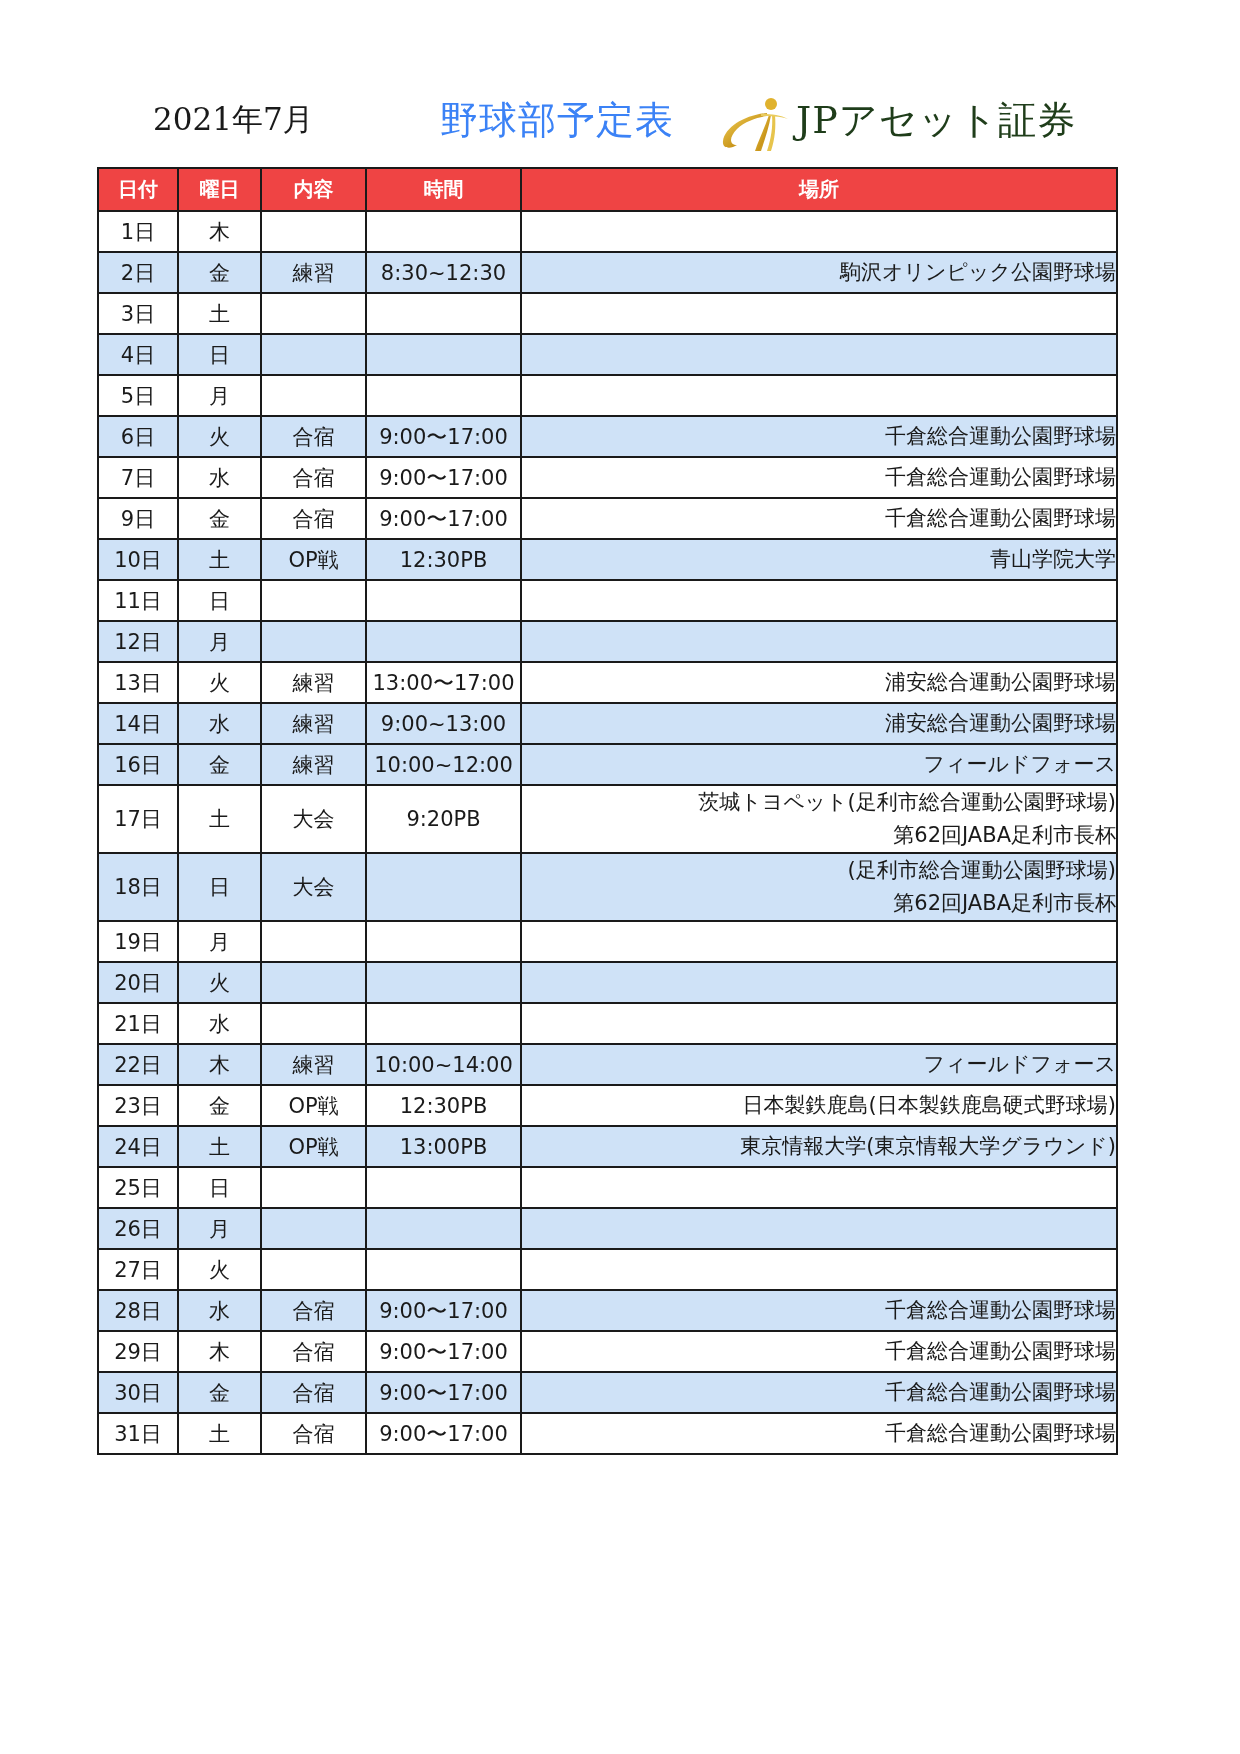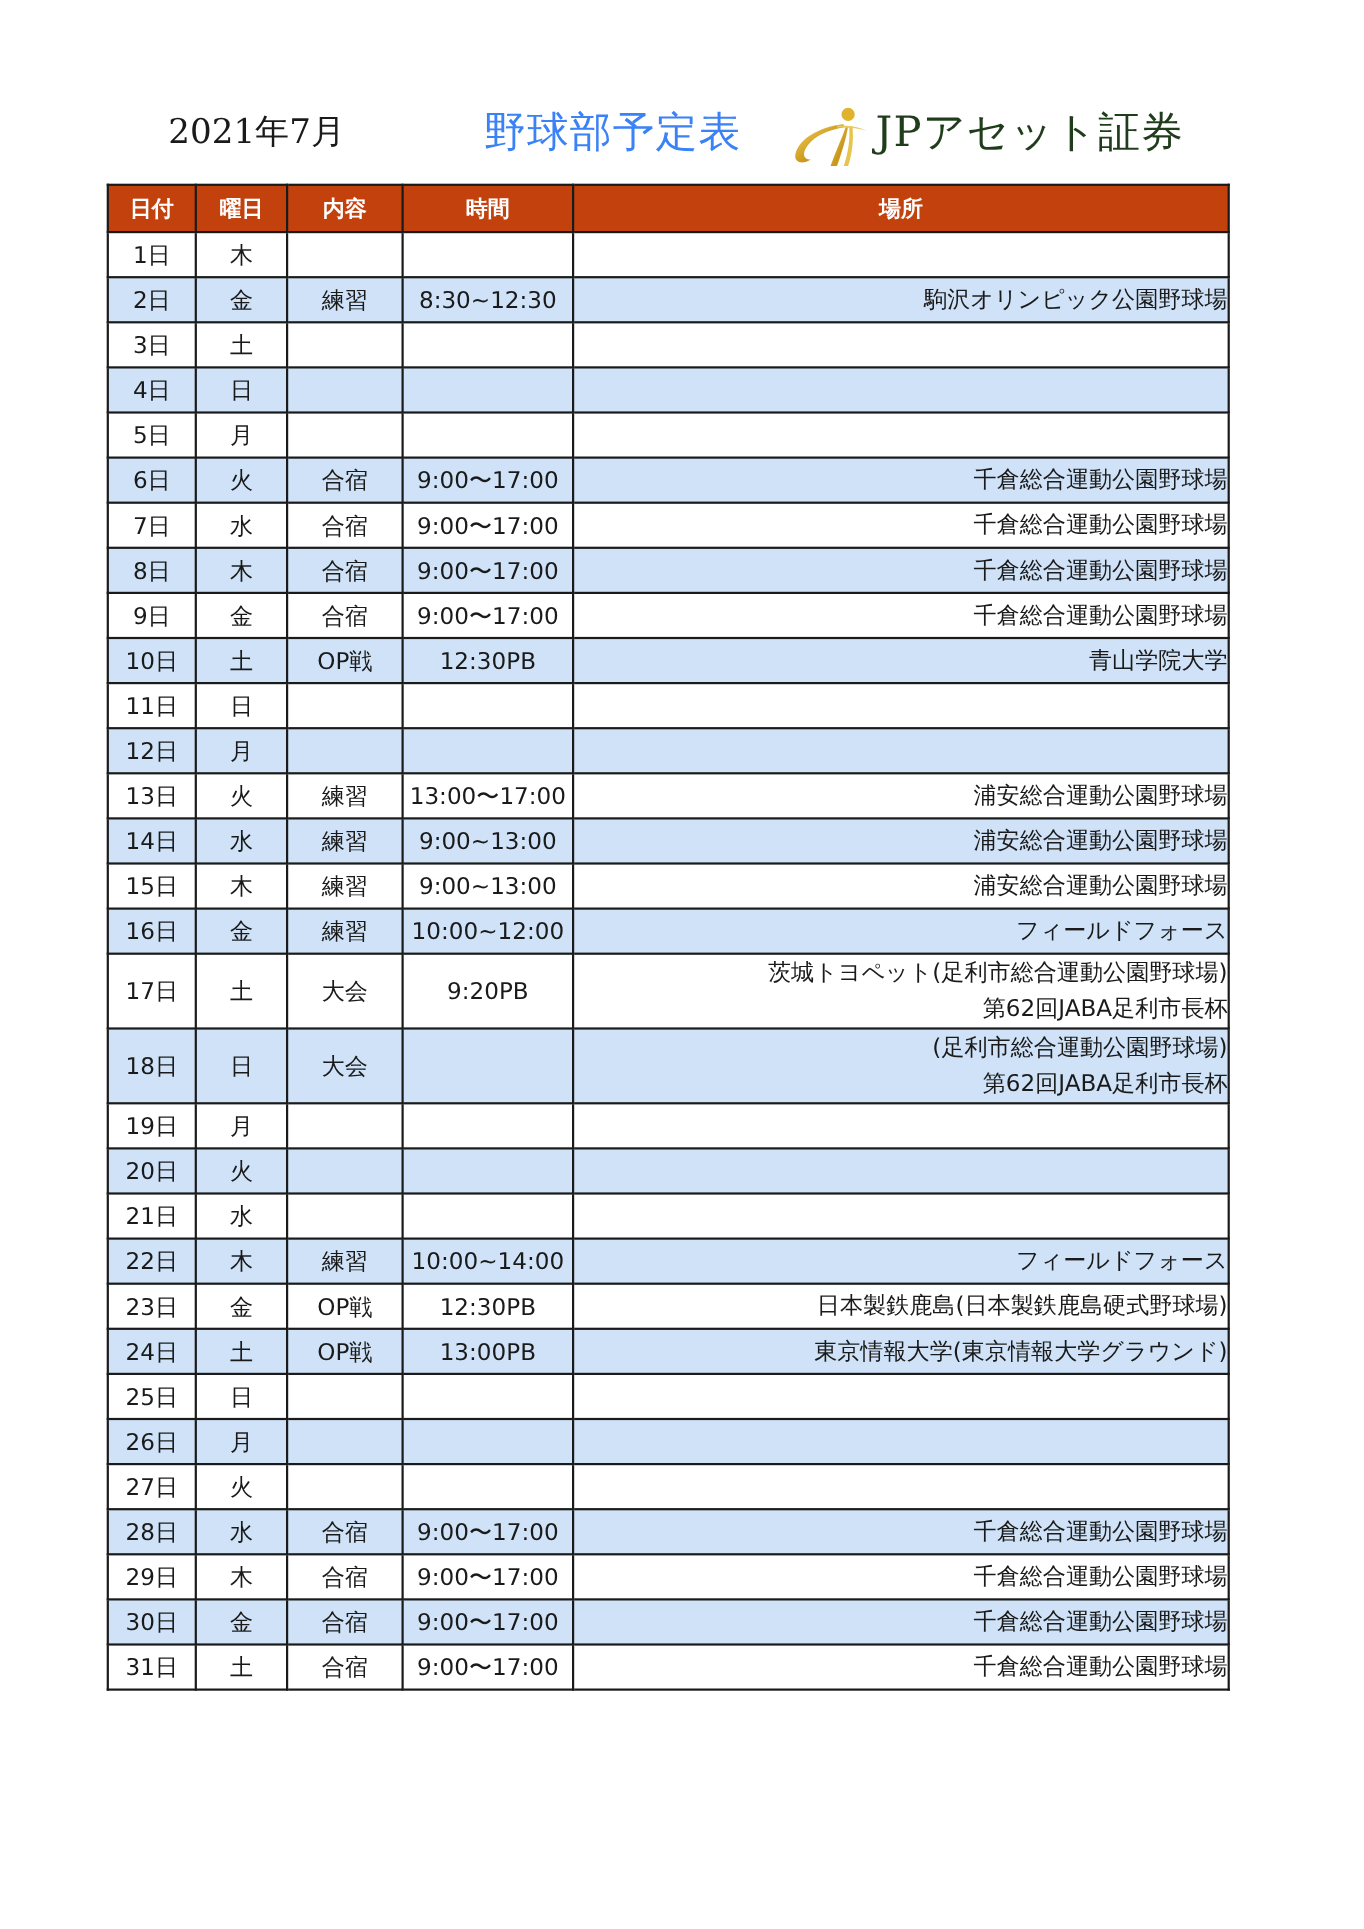--- a/index.html
+++ b/index.html
@@ -20,21 +20,21 @@
   .company {
     position: absolute; left: 796px; top: 0px; font-family: "DejaVu Serif", "Liberation Serif", serif;
     font-size: 38px; color: #1f3d1a; letter-spacing: 1px;
   }
   table.schedule {
     position: absolute; left: 97px; top: 167px; width: 1019px;
     border-collapse: collapse; table-layout: fixed;
     border: 2px solid #1a1a1a;
   }
   table.schedule th {
-    background: #c2410c; color: #ffffff; font-weight: bold; font-size: 20px;
+    background: #ef4444; color: #ffffff; font-weight: bold; font-size: 20px;
     height: 41px; border: 2px solid #1a1a1a; border-top: 2px solid #1a1a1a;
     text-align: center; padding: 0;
   }
   table.schedule td {
     border: 2px solid #1a1a1a; height: 39px; font-size: 21px; padding: 0;
     text-align: center; vertical-align: middle; color: #1a1a1a;
   }
   table.schedule td.place { text-align: right; padding-left: 5px; white-space: nowrap; }
   table.schedule tr.tall td { height: 66px; }
   table.schedule td.place .line { display: block; line-height: 33px; }
@@ -141,29 +141,20 @@
       </tr>
       <tr>
         <td>7日</td>
         <td>水</td>
         <td>合宿</td>
         <td>9:00〜17:00</td>
         <td class="place">
           <span class="line">千倉総合運動公園野球場</span>
         </td>
       </tr>
-      <tr class="shade">
-        <td>8日</td>
-        <td>木</td>
-        <td>合宿</td>
-        <td>9:00〜17:00</td>
-        <td class="place">
-          <span class="line">千倉総合運動公園野球場</span>
-        </td>
-      </tr>
       <tr>
         <td>9日</td>
         <td>金</td>
         <td>合宿</td>
         <td>9:00〜17:00</td>
         <td class="place">
           <span class="line">千倉総合運動公園野球場</span>
         </td>
       </tr>
       <tr class="shade">
@@ -198,29 +189,20 @@
         <td>火</td>
         <td>練習</td>
         <td>13:00〜17:00</td>
         <td class="place">
           <span class="line">浦安総合運動公園野球場</span>
         </td>
       </tr>
       <tr class="shade">
         <td>14日</td>
         <td>水</td>
-        <td>練習</td>
-        <td>9:00~13:00</td>
-        <td class="place">
-          <span class="line">浦安総合運動公園野球場</span>
-        </td>
-      </tr>
-      <tr>
-        <td>15日</td>
-        <td>木</td>
         <td>練習</td>
         <td>9:00~13:00</td>
         <td class="place">
           <span class="line">浦安総合運動公園野球場</span>
         </td>
       </tr>
       <tr class="shade">
         <td>16日</td>
         <td>金</td>
         <td>練習</td>

